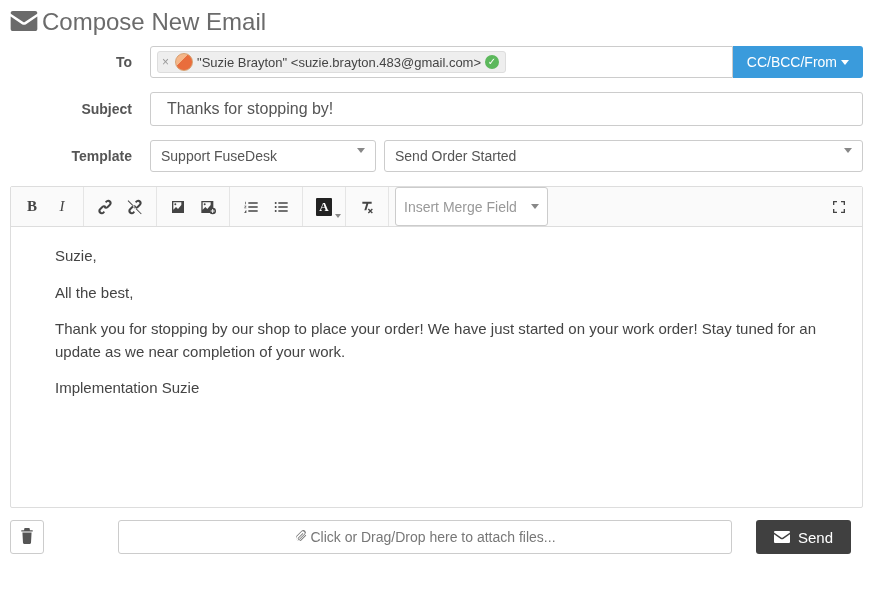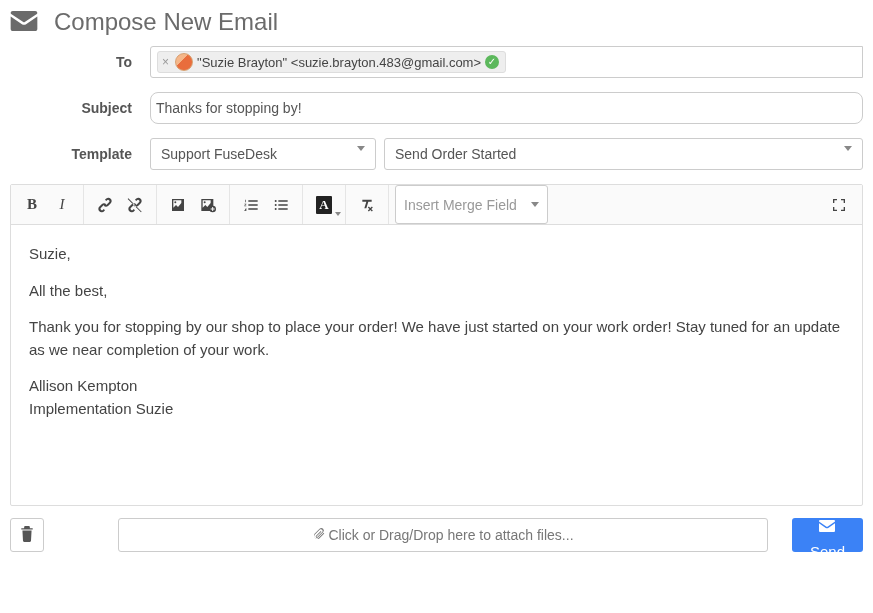--- a/index.html
+++ b/index.html
@@ -6,21 +6,21 @@
     body {
       font-family: -apple-system, "Helvetica Neue", Arial, sans-serif;
       background: #fff;
       color: #555;
       font-size: 14px;
       width: 873px;
     }
     .header {
       display: flex;
       align-items: center;
-      gap: 16px;
+      gap: 4px;
       padding: 8px 10px 10px 10px;
     }
     .header svg { fill: #6b6b6b; }
     .header h1 {
       font-size: 24px;
       font-weight: 400;
       color: #6b6b6b;
     }
     .form-row {
       display: flex;
@@ -89,23 +89,23 @@
       font-size: 14px;
       display: flex;
       align-items: center;
       gap: 4px;
       cursor: pointer;
       height: 32px;
     }
     .subject-input {
       flex: 1;
       border: 1px solid #ccc;
-      border-radius: 8px;
-      padding: 7px 5px;
-      font-size: 14px;
+      border-radius: 3px;
+      padding: 7px 16px;
+      font-size: 16px;
       color: #555;
     }
     .template-row .form-control-wrap { gap: 8px; }
     .select-box {
       flex: 1;
       border: 1px solid #ccc;
       border-radius: 3px;
       padding: 7px 10px;
       background: #fff;
       display: flex;
@@ -166,28 +166,28 @@
     }
     .toolbar-spacer { flex: 1; }
     .expand-group { border-right: none; padding: 0 8px; }
     .editor-body {
       padding: 18px 18px 30px 18px;
       min-height: 280px;
       line-height: 1.5;
       color: #444;
       font-size: 15px;
     }
-    .editor-body p { margin-bottom: 14px; }
+    .editor-body p { margin-bottom: 14px; margin-left: 26px; }
     .editor-body p.tight { margin-bottom: 0; }
     
     .footer {
       display: flex;
       align-items: center;
       gap: 24px;
-      padding: 12px 10px 10px 10px;
+      padding: 12px 22px 10px 10px;
     }
     .trash-btn {
       width: 34px; height: 34px;
       border: 1px solid #ccc;
       border-radius: 3px;
       background: #fff;
       display: flex; align-items: center; justify-content: center;
       cursor: pointer;
     }
     .attach-area {
@@ -197,30 +197,29 @@
       height: 34px;
       display: flex;
       align-items: center;
       justify-content: center;
       color: #777;
       gap: 2px;
       cursor: pointer;
       margin-left: 50px;
     }
     .send-btn {
-      background: #3b82f6;
+      background: #404040;
       color: #fff;
       border: none;
       border-radius: 3px;
       padding: 0 18px;
       height: 34px;
       display: flex; align-items: center; gap: 8px;
       font-size: 15px;
       cursor: pointer;
-      flex-direction: column;
     }
   </style>
 </head>
 <body>
 
 <div class="header">
   <span>
     <svg width="28" height="20" viewBox="0 0 512 384">
         <path d="M502 58l-232 154c-8 6-20 6-28 0L10 58C4 54 0 47 0 40 0 18 18 0 40 0h432c22 0 40 18 40 40 0 7-4 14-10 18zM0 104v240c0 22 18 40 40 40h432c22 0 40-18 40-40V104L296 252c-24 16-56 16-80 0L0 104z"></path>
       </svg>
@@ -232,20 +231,24 @@
   <div class="form-label">To</div>
   <div class="form-control-wrap">
     <div class="to-input">
       <span class="chip">
         <span class="chip-close">×</span>
         <span class="chip-avatar"></span>
         <span>"Suzie Brayton" &lt;suzie.brayton.483@gmail.com&gt;</span>
         <span class="chip-verify">✓</span>
       </span>
     </div>
+    <button class="cc-btn">
+      <span>CC/BCC/From</span>
+      <span class="caret-down white"></span>
+    </button>
   </div>
 </div>
 
 <div class="form-row">
   <div class="form-label">Subject</div>
   <div class="form-control-wrap">
     <input class="subject-input" value="Thanks for stopping by!" style="">
   </div>
 </div>
 
@@ -336,21 +339,20 @@
         <svg width="16" height="16" viewBox="0 0 24 24">
             <path d="M3 3h6v2H5v4H3zM15 3h6v6h-2V5h-4zM3 15h2v4h4v2H3zM19 15h2v6h-6v-2h4z"></path>
           </svg>
       </div>
     </div>
   </div>
   <div class="editor-body">
     <p>Suzie,</p>
     <p>All the best,</p>
     <p>Thank you for stopping by our shop to place your order! We have just started on your work order! Stay tuned for an update as we near completion of your work.</p>
-    <p class="tight">Allison Kempton</p>
     <p class="tight">Implementation Suzie</p>
   </div>
 </div>
 
 <div class="footer">
   <button class="trash-btn">
     <span>
       <svg width="14" height="16" viewBox="0 0 24 28" fill="#555">
           <path d="M4 8h16l-1 18c0 1-1 2-2 2H7c-1 0-2-1-2-2zM2 4h20v2H2zM9 0h6c1 0 2 1 2 2v2H7V2c0-1 1-2 2-2z"></path>
         </svg>

